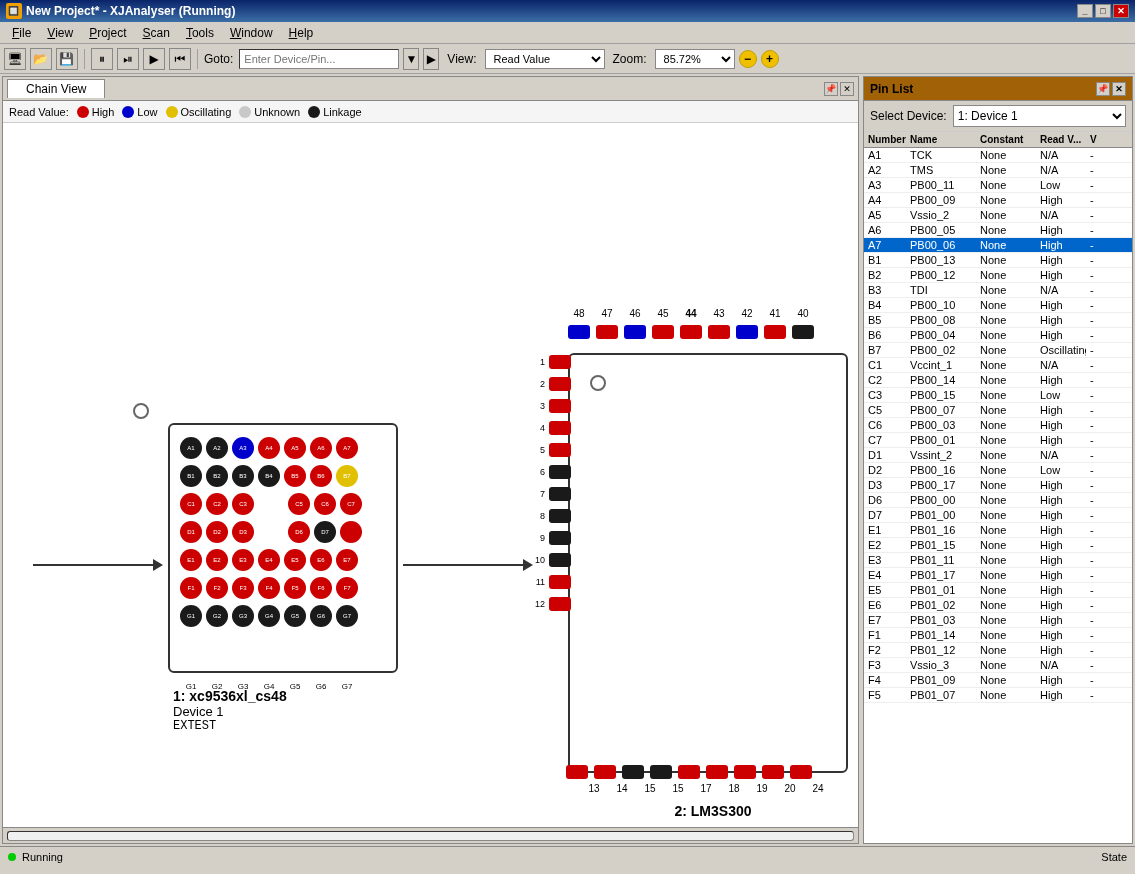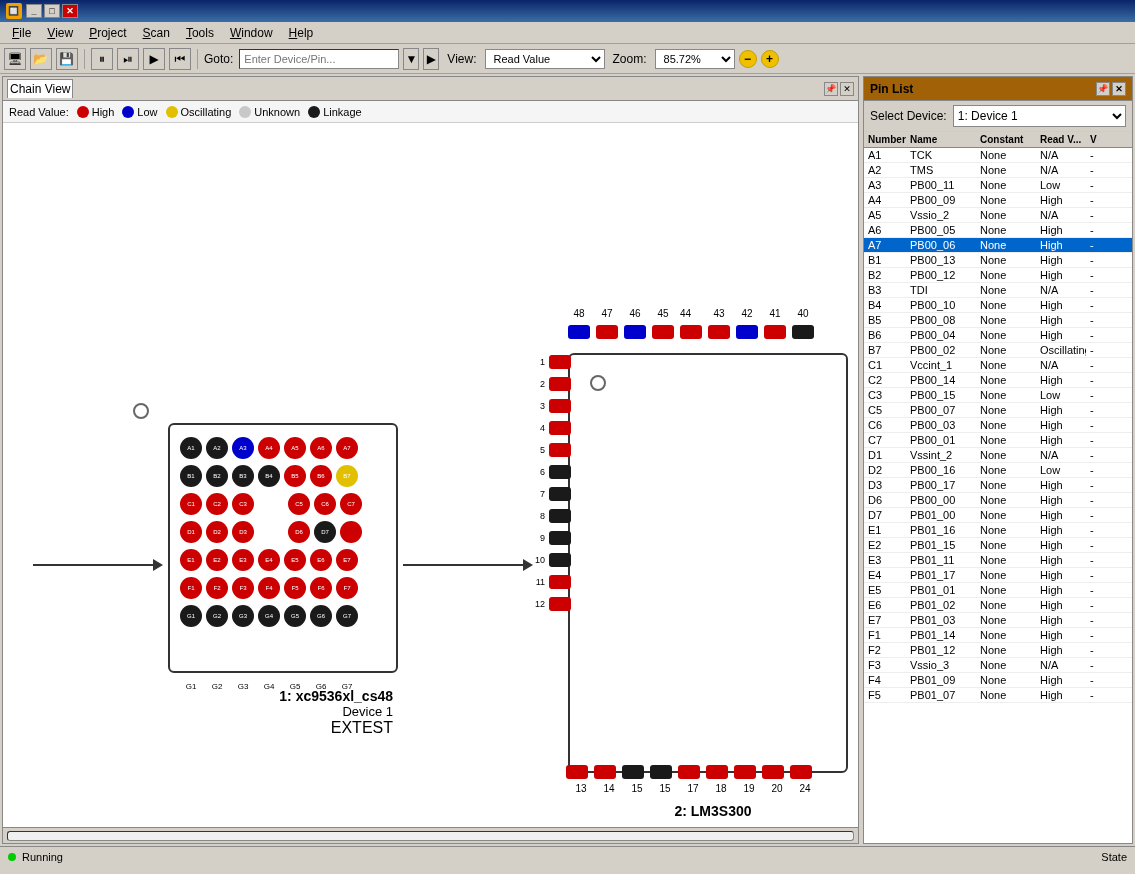--- a/index.html
+++ b/index.html
@@ -28,21 +28,21 @@
     .view-label { font-size: 12px; margin: 0 4px; }
     .zoom-label { font-size: 12px; margin: 0 4px; }
     .zoom-btn { width: 18px; height: 18px; border-radius: 50%; background: #f0c000; border: 1px solid #c0a000; display: flex; align-items: center; justify-content: center; font-size: 12px; cursor: pointer; font-weight: bold; }
 
     
     #main { display: flex; height: calc(874px - 22px - 22px - 30px - 28px); }
 
     
     #chainview { flex: 1; background: white; display: flex; flex-direction: column; border: 1px solid #888; margin: 2px; }
     #chainview-header { background: #d4d0c8; height: 24px; display: flex; align-items: center; padding: 0 4px; border-bottom: 1px solid #888; }
-    .tab-btn { padding: 2px 2px; background: white; border: 1px solid #888; border-bottom: none; font-size: 12px; cursor: pointer; }
+    .tab-btn { padding: 2px 18px; background: white; border: 1px solid #888; border-bottom: none; font-size: 12px; cursor: pointer; }
     .tab-pin { margin-left: auto; display: flex; gap: 2px; }
     .tab-pin-btn { width: 14px; height: 14px; background: #d4d0c8; border: 1px solid #888; display: flex; align-items: center; justify-content: center; font-size: 9px; cursor: pointer; }
 
     
     #legend { height: 22px; display: flex; align-items: center; padding: 2px 6px; gap: 8px; background: #f5f5f5; border-bottom: 1px solid #ccc; font-size: 11px; }
     .legend-item { display: flex; align-items: center; gap: 3px; }
     .legend-dot { width: 12px; height: 12px; border-radius: 50%; }
 
     
     #canvas { flex: 1; overflow: auto; position: relative; background: white; }
@@ -67,20 +67,21 @@
 
     
     #hscroll { height: 16px; background: #d4d0c8; border-top: 1px solid #888; display: flex; align-items: center; }
     #hscroll-inner { flex: 1; height: 10px; background: #f0f0f0; border: 1px inset #888; margin: 0 4px; border-radius: 3px; }
   </style>
 </head>
 <body>
 
 <div id="titlebar">
   <span class="icon">🔲</span>
+  <span class="title">New Project* - XJAnalyser (Running)</span>
   <div class="winbtns">
     <div class="winbtn">_</div>
     <div class="winbtn">□</div>
     <div class="winbtn close">✕</div>
   </div>
 </div>
 
 <div id="menubar">
   <div class="menu-item"><span class="underline">F</span>ile</div>
   <div class="menu-item"><span class="underline">V</span>iew</div>
@@ -238,42 +239,42 @@
             <div style="width:22px;text-align:center;">G1</div>
             <div style="width:22px;text-align:center;">G2</div>
             <div style="width:22px;text-align:center;">G3</div>
             <div style="width:22px;text-align:center;">G4</div>
             <div style="width:22px;text-align:center;">G5</div>
             <div style="width:22px;text-align:center;">G6</div>
             <div style="width:22px;text-align:center;">G7</div>
           </div>
         </div>
 
-        <div style="position:absolute; left:170px; top:565px; width:220px; text-align:right;">
+        <div style="position:absolute; left:170px; top:565px; width:220px; text-align:left;">
           <div style="font-size:14px; font-weight:bold;">1: xc9536xl_cs48</div>
           <div style="font-size:13px;">Device 1</div>
-          <div style="font-size:16px;">EXTEST</div>
+          <div style="font-size:12px;font-family:Liberation Mono, monospace;">EXTEST</div>
         </div>
 
         <div style="position:absolute; left:400px; top:436px; display:flex; align-items:center;">
           <div style="width:120px; height:2px; background:#333;"></div>
           <div style="width:0; height:0; border-top:6px solid transparent; border-bottom:6px solid transparent; border-left:10px solid #333;"></div>
         </div>
 
         <div style="position:absolute; left:565px; top:230px; width:280px; height:420px; border:2px solid #333; border-radius:6px; background:white;">
 
           <div style="position:absolute;top:20px;left:20px;width:16px;height:16px;border-radius:50%;border:2px solid #666;background:white;"></div>
         </div>
 
         <div style="position:absolute; left:565px; top:185px; display:flex; gap:6px; font-size:10px;">
           <div style="width:22px;text-align:center;">48</div>
           <div style="width:22px;text-align:center;">47</div>
           <div style="width:22px;text-align:center;">46</div>
           <div style="width:22px;text-align:center;">45</div>
-          <div style="width:22px;">44</div>
+          <div style="width:22px;text-align:center;font-weight:bold;">44</div>
           <div style="width:22px;text-align:center;">43</div>
           <div style="width:22px;text-align:center;">42</div>
           <div style="width:22px;text-align:center;">41</div>
           <div style="width:22px;text-align:center;">40</div>
         </div>
 
         <div style="position:absolute; left:565px; top:202px; display:flex; gap:6px;">
           <div style="width:22px;height:14px;border-radius:3px;background:#0000cc;"></div>
           <div style="width:22px;height:14px;border-radius:3px;background:#cc0000;"></div>
           <div style="width:22px;height:14px;border-radius:3px;background:#0000cc;"></div>
@@ -329,21 +330,21 @@
           <div style="display:flex;align-items:center;gap:4px;">
             <span style="font-size:9px;width:12px;text-align:right;">11</span>
             <div style="width:22px;height:14px;border-radius:3px;background:#cc0000;"></div>
           </div>
           <div style="display:flex;align-items:center;gap:4px;">
             <span style="font-size:9px;width:12px;text-align:right;">12</span>
             <div style="width:22px;height:14px;border-radius:3px;background:#cc0000;"></div>
           </div>
         </div>
 
-        <div style="position:absolute; left:567px; top:660px; display:flex; gap:6px; font-size:10px;">
+        <div style="position:absolute; left:580px; top:660px; display:flex; gap:6px; font-size:10px;">
           <div style="width:22px;text-align:center;">13</div>
           <div style="width:22px;text-align:center;">14</div>
           <div style="width:22px;text-align:center;">15</div>
           <div style="width:22px;text-align:center;">15</div>
           <div style="width:22px;text-align:center;">17</div>
           <div style="width:22px;text-align:center;">18</div>
           <div style="width:22px;text-align:center;">19</div>
           <div style="width:22px;text-align:center;">20</div>
           <div style="width:22px;text-align:center;">24</div>
         </div>

